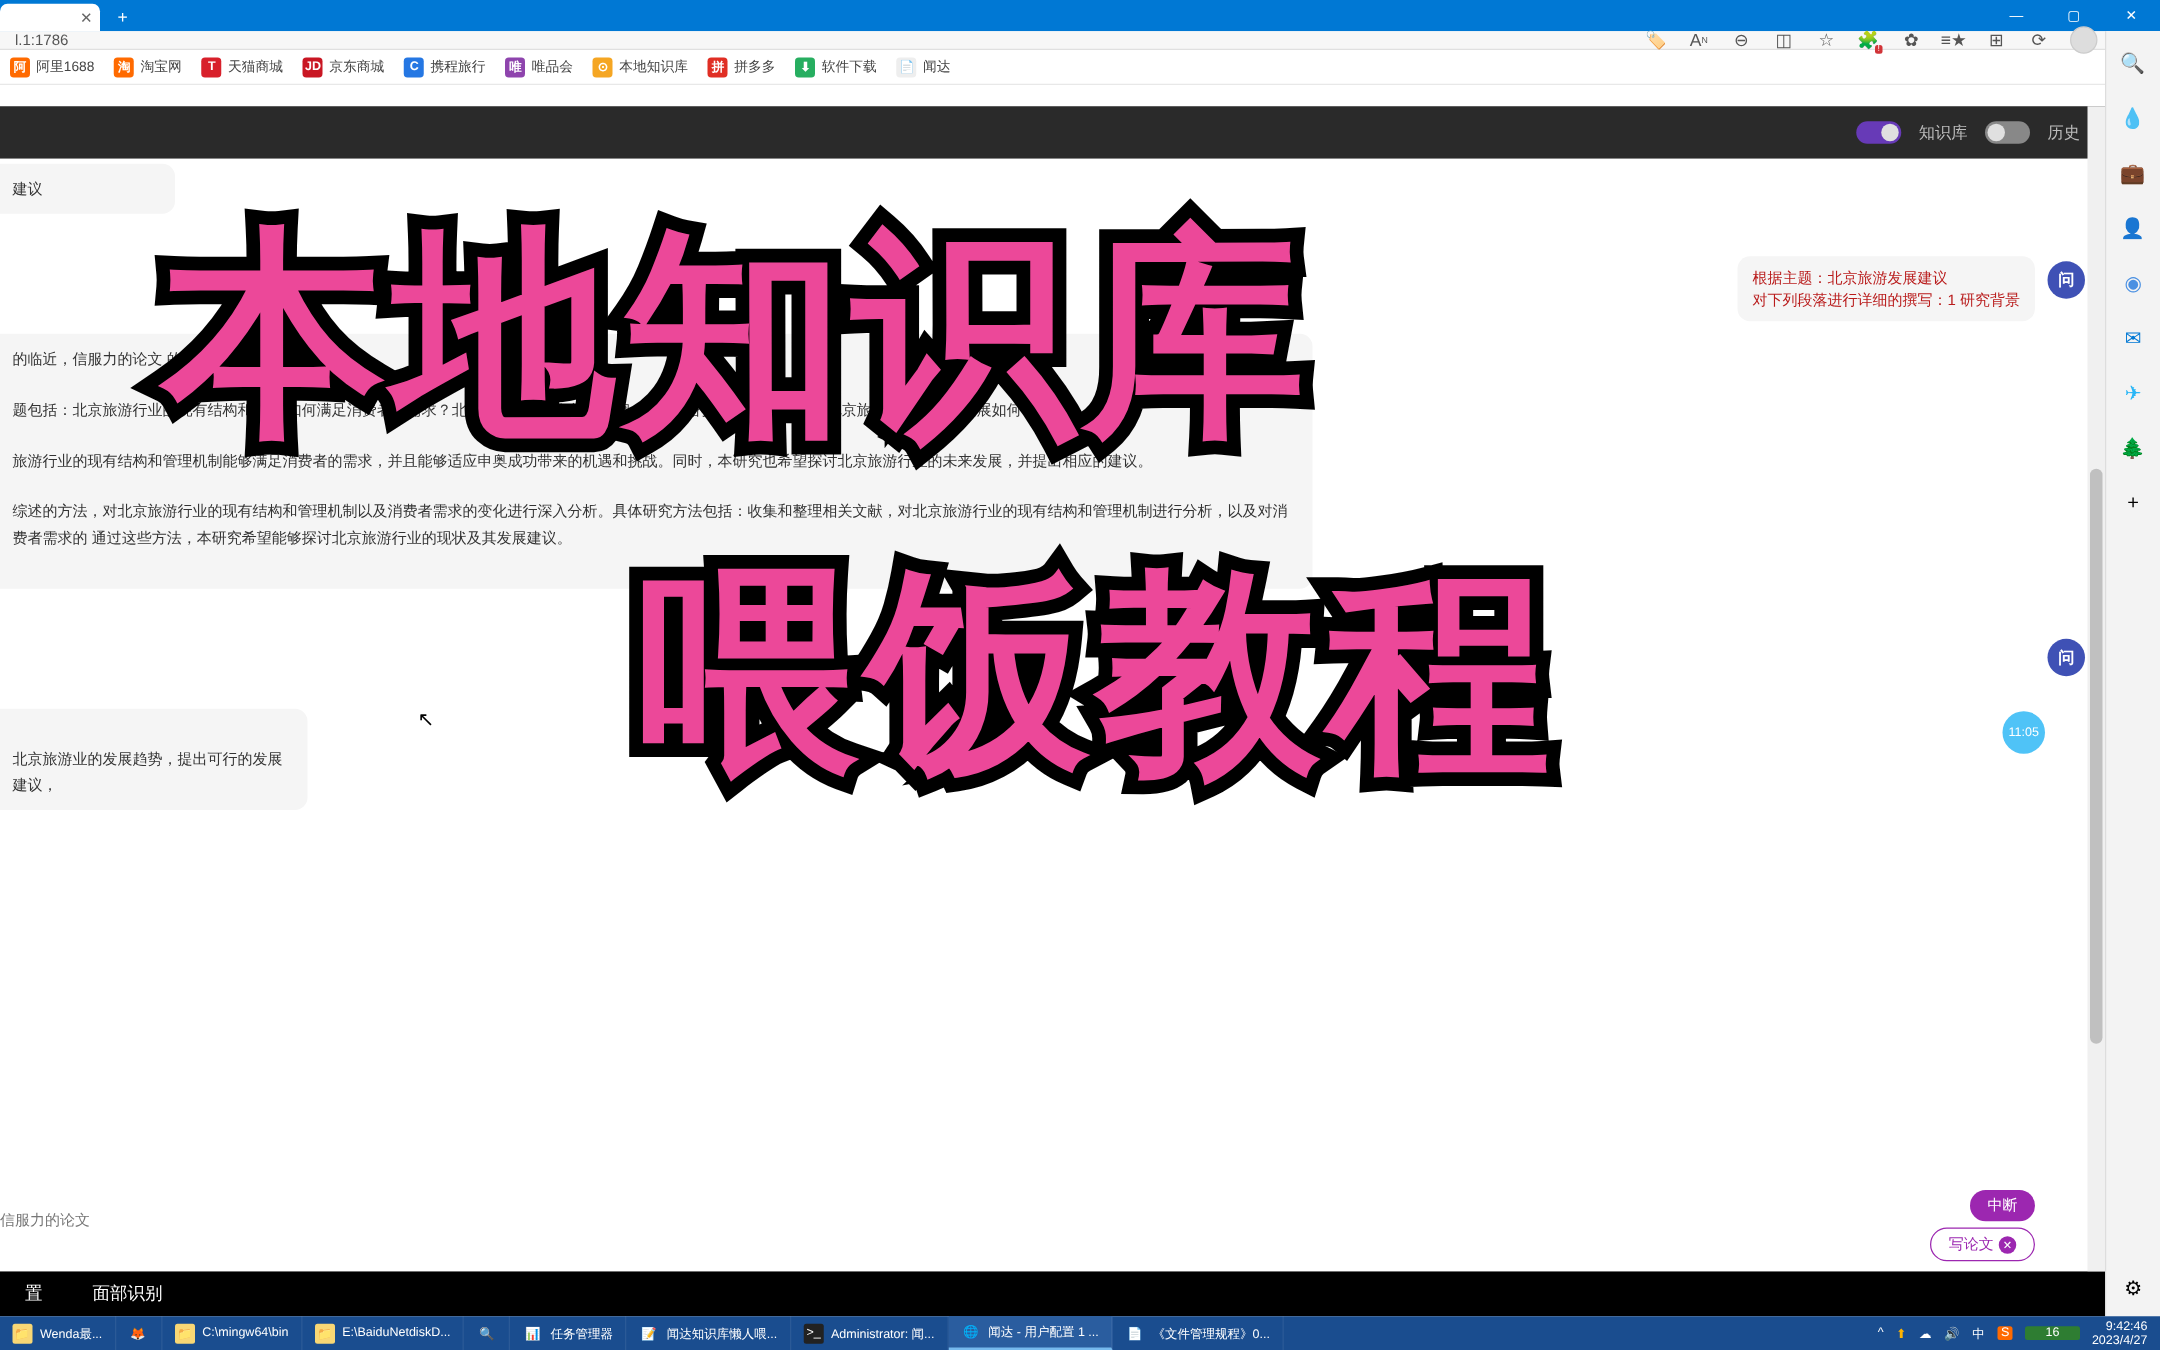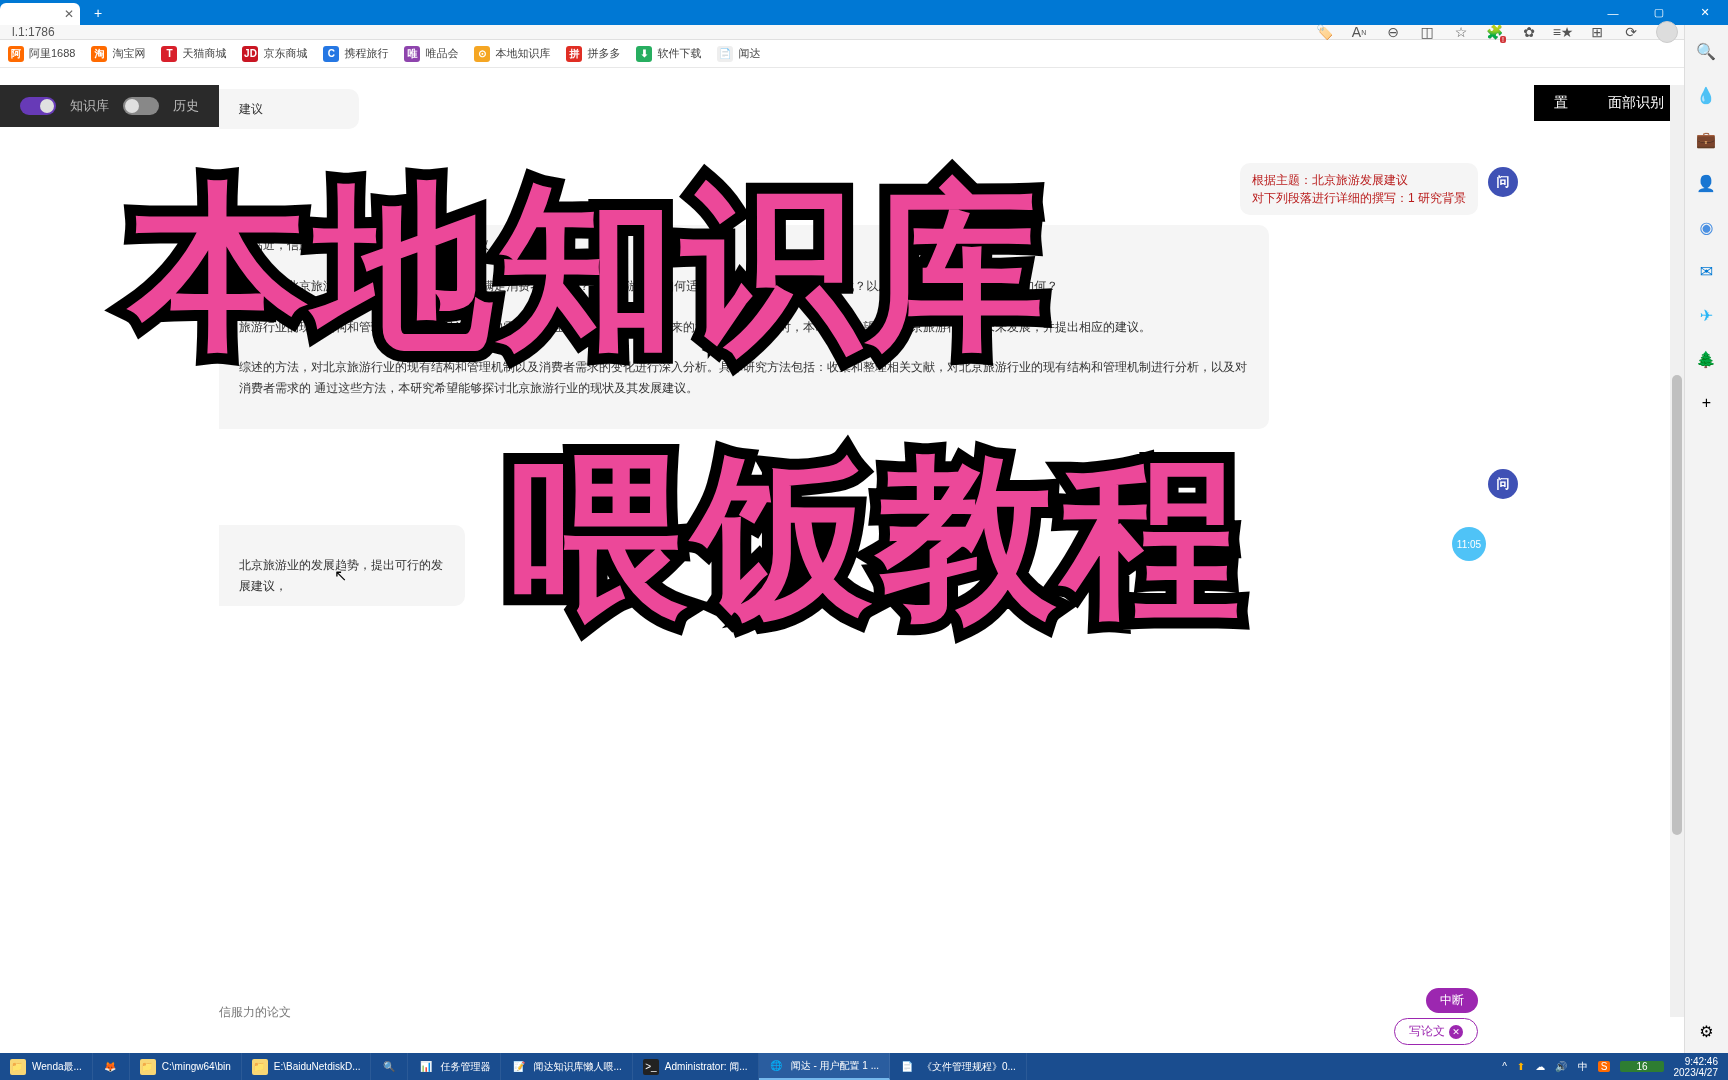--- a/index.html
+++ b/index.html
@@ -22,33 +22,33 @@
 .addr-icon.blue { color:#0078d4; }
 .addr-icon .badge { position:absolute; bottom:-2px; right:-2px; background:#d13438; color:#fff; font-size:7px; border-radius:2px; padding:0 2px; }
 .avatar { width:22px; height:22px; border-radius:50%; background:#ddd; border:1px solid #ccc; }
 
 
 .bookmarks { height:28px; background:#fff; border-bottom:1px solid #e8e8e8; display:flex; align-items:center; padding:0 8px; gap:16px; }
 .bm { display:flex; align-items:center; gap:5px; font-size:11px; color:#444; cursor:pointer; }
 .bm-icon { width:16px; height:16px; border-radius:3px; display:flex; align-items:center; justify-content:center; font-size:10px; color:#fff; font-weight:bold; }
 
 
-.app-wrap { position:absolute; top:85px; left:0; right:44px; bottom:27px; display:flex; flex-direction:row; }
+.app-wrap { position:absolute; top:85px; left:0; right:44px; bottom:27px; display:flex; flex-direction:column; }
 .app-header { height:42px; background:#2a2a2a; display:flex; align-items:center; justify-content:flex-end; padding:0 20px; gap:14px; }
 .toggle { width:36px; height:18px; border-radius:9px; position:relative; cursor:pointer; }
 .toggle.on { background:#673ab7; }
 .toggle.off { background:#888; }
 .toggle-knob { width:14px; height:14px; border-radius:50%; background:#e0e0e0; position:absolute; top:2px; }
 .toggle.on .toggle-knob { right:2px; }
 .toggle.off .toggle-knob { left:2px; }
 .toggle-label { color:#bbb; font-size:13px; }
 
 
 .chat-area { flex:1; background:#fff; position:relative; overflow:hidden; }
-.msg-left { background:#f5f5f5; border-radius:0 10px 10px 0; padding:10px 20px; font-size:12px; color:#333; position:absolute; max-width:1060px; line-height:1.7; }
+.msg-left { background:#f5f5f5; border-radius:0 10px 10px 0; padding:10px 10px; font-size:12px; color:#333; position:absolute; max-width:1060px; line-height:1.7; }
 .msg-right { background:#f5f5f5; border-radius:10px; padding:8px 12px; font-size:12px; color:#b91c1c; position:absolute; right:56px; max-width:260px; line-height:1.5; }
 .msg-avatar { position:absolute; width:30px; height:30px; border-radius:50%; background:#3f51b5; color:#fff; display:flex; align-items:center; justify-content:center; font-size:13px; font-weight:bold; }
 .video-time { position:absolute; width:34px; height:34px; border-radius:50%; background:#4fc3f7; color:#fff; display:flex; align-items:center; justify-content:center; font-size:10px; right:48px; }
 
 
 .input-area { position:absolute; left:0; right:56px; bottom:60px; height:36px; }
 .input-field { width:100%; font-size:12px; color:#777; padding:8px 0; border:none; border-bottom:1px solid transparent;margin-top:40px; }
 .action-row { position:absolute; right:56px; bottom:16px; display:flex; gap:10px; align-items:center; }
 .btn-pill { border-radius:14px; padding:4px 14px; font-size:12px; cursor:pointer; display:flex; align-items:center; gap:4px; }
 .btn-purple-fill { background:#9c27b0; color:#fff; }

